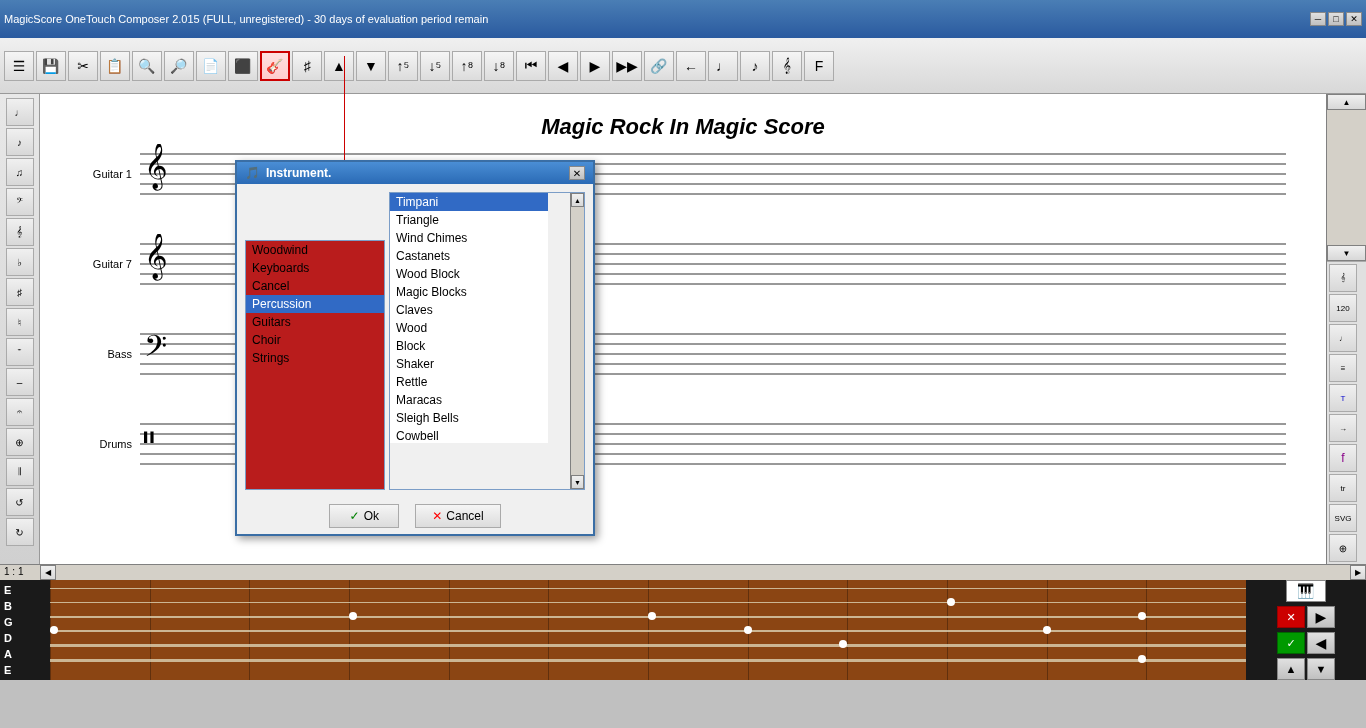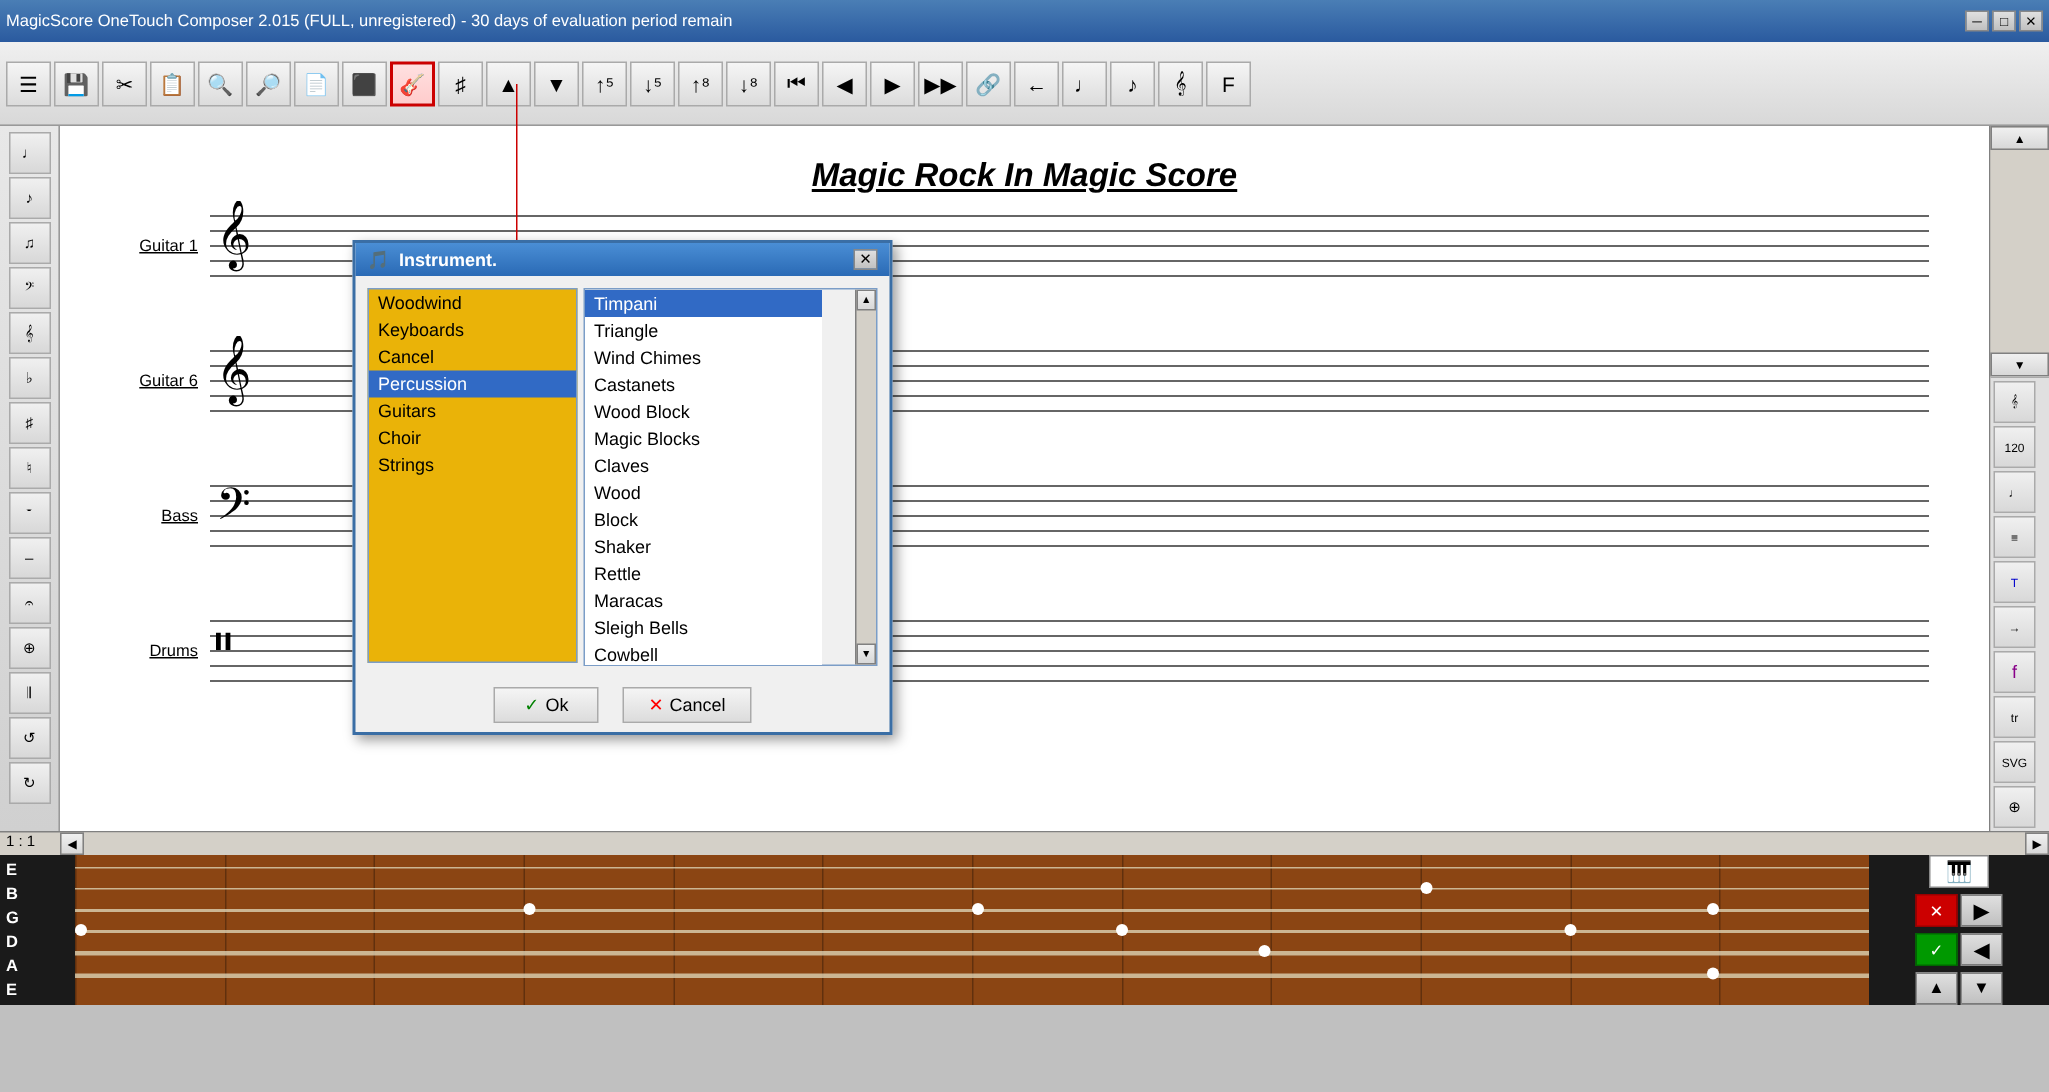--- a/index.html
+++ b/index.html
@@ -2,21 +2,21 @@
 <html><head>
   <meta charset="utf-8">
   <style>
     * { box-sizing: border-box; margin: 0; padding: 0; }
     body { font-family: 'Segoe UI', Tahoma, Geneva, Verdana, sans-serif; font-size: 12px; background: #c0c0c0; width: 1366px; height: 728px; overflow: hidden; }
 
     
     #title-bar {
       background: linear-gradient(to bottom, #4a7eb5, #2a5a9f);
       color: white;
-      height: 28px;
+      height: 38px;
       display: flex;
       align-items: center;
       justify-content: space-between;
       padding: 0 4px;
       font-size: 11px;
     }
     #title-bar-controls { display: flex; gap: 2px; }
     #title-bar-controls button {
       width: 16px; height: 14px; font-size: 9px; border: 1px solid #888;
       background: linear-gradient(to bottom, #e0e0e0, #c0c0c0);
@@ -65,21 +65,20 @@
       display: flex; align-items: center; justify-content: center;
       font-size: 10px;
     }
 
     
     #score-area {
       flex: 1;
       background: #4d7c0f;
       overflow: hidden;
       position: relative;
-      text-decoration: underline;
     }
     #score-content {
       padding: 20px 40px;
       position: relative;
     }
     #score-title {
       text-align: center;
       font-size: 22px;
       font-style: italic;
       font-weight: bold;
@@ -185,23 +184,24 @@
       color: black;
     }
     #dialog-content {
       padding: 8px;
       display: flex;
       gap: 4px;
     }
     #category-list {
       width: 140px;
       border: 1px solid #7b9dc7;
-      background: #eab308;
+      background: #b91c1c;
       height: 250px;
       overflow-y: auto;
+      margin-top: 48px;
     }
     #instrument-list {
       flex: 1;
       border: 1px solid #7b9dc7;
       background: white;
       height: 250px;
       overflow-y: auto;
     }
     .list-item {
       padding: 2px 6px;
@@ -355,21 +355,21 @@
               <line x1="0" y1="20" x2="100%" y2="20" stroke="#333" stroke-width="1"></line>
               <line x1="0" y1="30" x2="100%" y2="30" stroke="#333" stroke-width="1"></line>
               <line x1="0" y1="40" x2="100%" y2="40" stroke="#333" stroke-width="1"></line>
               <line x1="0" y1="50" x2="100%" y2="50" stroke="#333" stroke-width="1"></line>
               <text x="4" y="35" font-size="40" font-family="serif">𝄞</text>
             </svg>
           </div>
         </div>
 
         <div class="staff-row">
-          <div class="staff-label">Guitar 6</div>
+          <div class="staff-label">Guitar 7</div>
           <div style="flex:1; height:60px; position:relative;">
             <svg width="100%" height="60" style="display:block;">
               <line x1="0" y1="10" x2="100%" y2="10" stroke="#333" stroke-width="1"></line>
               <line x1="0" y1="20" x2="100%" y2="20" stroke="#333" stroke-width="1"></line>
               <line x1="0" y1="30" x2="100%" y2="30" stroke="#333" stroke-width="1"></line>
               <line x1="0" y1="40" x2="100%" y2="40" stroke="#333" stroke-width="1"></line>
               <line x1="0" y1="50" x2="100%" y2="50" stroke="#333" stroke-width="1"></line>
               <text x="4" y="35" font-size="40" font-family="serif">𝄞</text>
             </svg>
           </div>

